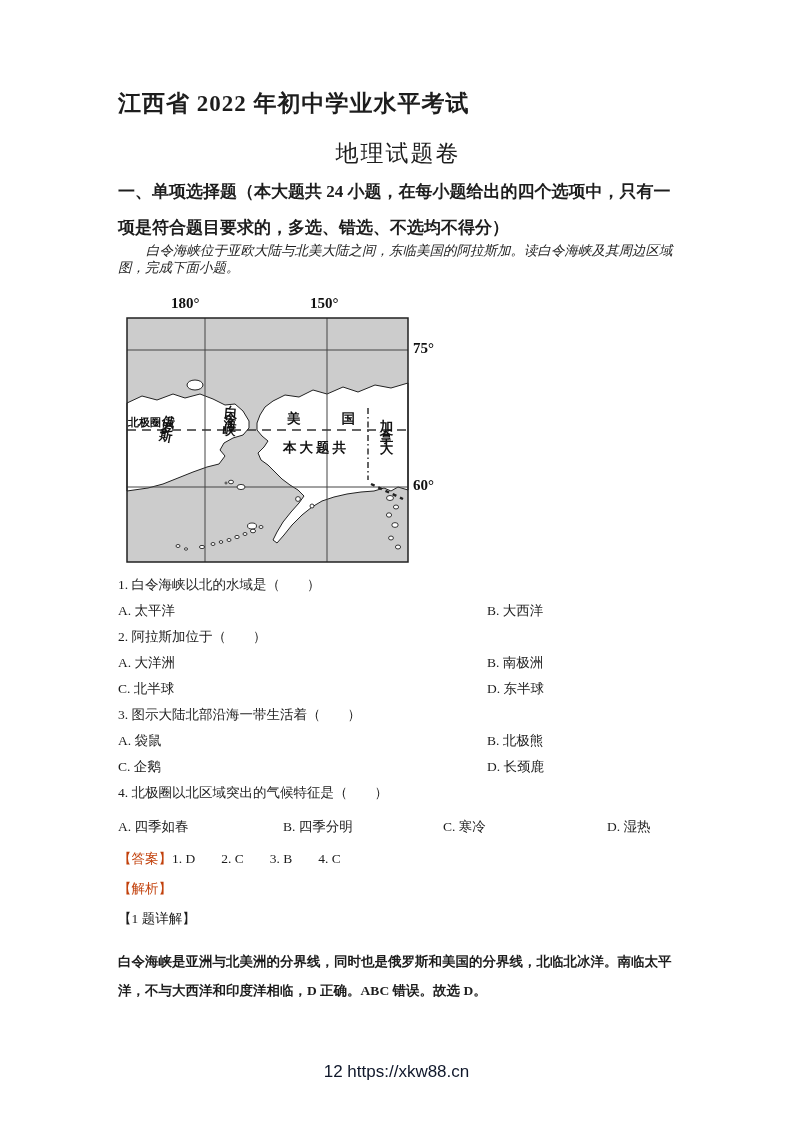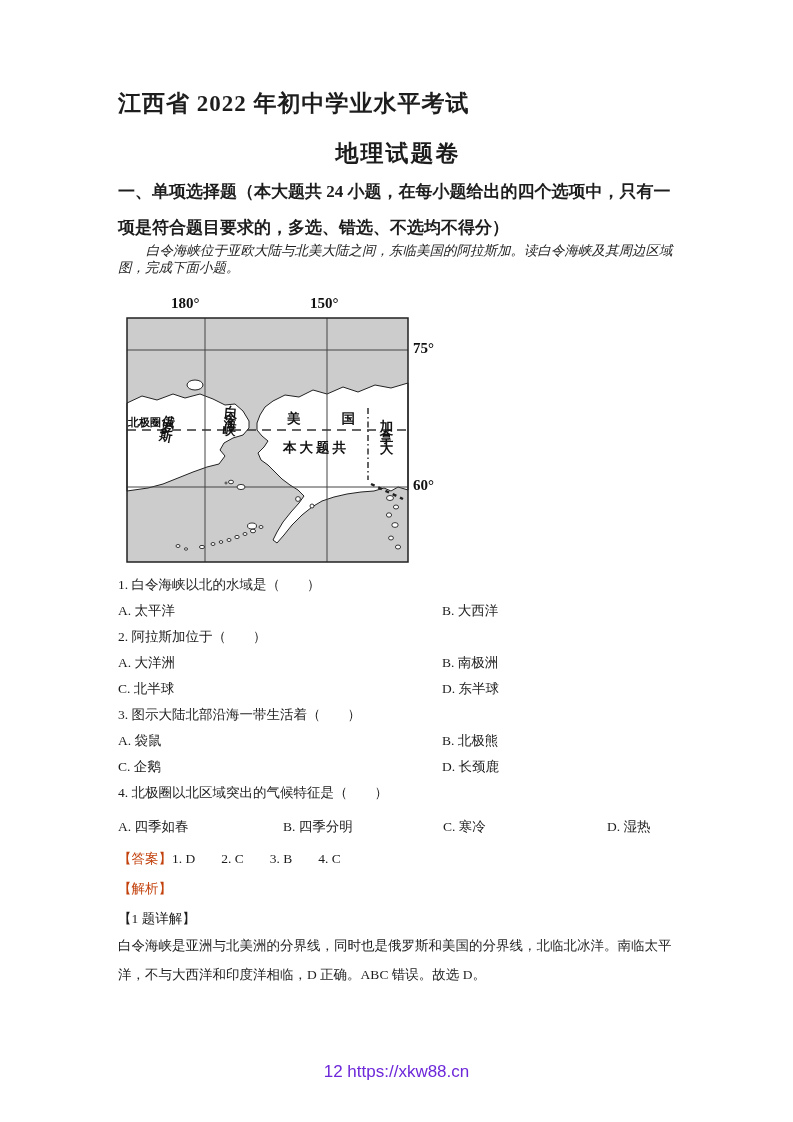--- a/index.html
+++ b/index.html
@@ -3,47 +3,47 @@
 <meta charset="utf-8">
 <style>
   * { margin:0; padding:0; box-sizing:border-box; }
   html,body { background:#ffffff; }
   body { width:793px; height:1122px; font-family:"Liberation Serif", serif; color:#1d1d1d; }
   .page { position:relative; width:793px; height:1122px; background:#fff; overflow:hidden; }
 
   .doc-title { position:absolute; top:88px; left:118px; width:560px; text-align:left;
                font-size:23px; font-weight:bold; letter-spacing:1px; }
   .doc-subtitle { position:absolute; top:138px; left:118px; width:560px; text-align:center;
-                  font-size:23px; font-weight:bold; letter-spacing:2px; }
+                  font-size:23px; font-weight:normal; letter-spacing:2px; }
   .section-header { position:absolute; top:174px; left:118px; width:562px;
                     font-size:17px; font-weight:bold; line-height:36px; }
   .intro { position:absolute; top:242px; left:118px; width:560px;
            font-size:13.5px; line-height:17px; text-indent:28px; font-style:italic; }
 
   
   .map-wrap { position:absolute; top:295px; left:115px; width:345px; height:275px; }
   .map-wrap svg { position:absolute; top:0; left:0; }
   .map-label { position:absolute; color:#111; white-space:nowrap; }
   .deg { font-size:15px; font-weight:bold; }
   .vert { writing-mode:vertical-rl; text-orientation:upright; }
 
   
   .qa { position:absolute; top:572px; left:118px; width:562px; font-size:13.5px; }
   .qrow { line-height:26px; height:26px; white-space:nowrap; }
-  .opt2 { display:grid; grid-template-columns:324px auto; }
+  .opt2 { display:grid; grid-template-columns:324px auto;gap:45px; }
   .opt4 { display:grid; grid-template-columns:165px 160px 164px auto; margin-top:8px; }
   .ans-row { display:flex; line-height:26px; margin-top:6px; }
   .ans-row .ans-item { margin-right:26px; }
   .blue { color:#c2410c; }
   .analysis-label { line-height:26px; margin-top:4px; }
   .detail-header { line-height:26px; margin-top:4px; }
-  .detail-text { line-height:28.5px; margin-top:0; width:562px; white-space:normal; }
+  .detail-text { line-height:28.5px; margin-top:16px; width:562px; white-space:normal;font-weight:bold; }
 
   .footer { position:absolute; top:1062px; left:0; width:793px; text-align:center;
-            font-family:"Liberation Sans", sans-serif; font-size:17px; color:#6d28d9; }
+            font-family:"Liberation Sans", sans-serif; font-size:17px; color:#0f172a; }
 </style>
 </head>
 <body>
 
 <div class="page">
 
   <div class="doc-title">江西省 2022 年初中学业水平考试</div>
   <div class="doc-subtitle">地理试题卷</div>
   <div class="section-header">一、单项选择题（本大题共 24 小题，在每小题给出的四个选项中，只有一项是符合题目要求的，多选、错选、不选均不得分）</div>
   <div class="intro">白令海峡位于亚欧大陆与北美大陆之间，东临美国的阿拉斯加。读白令海峡及其周边区域图，完成下面小题。</div>

